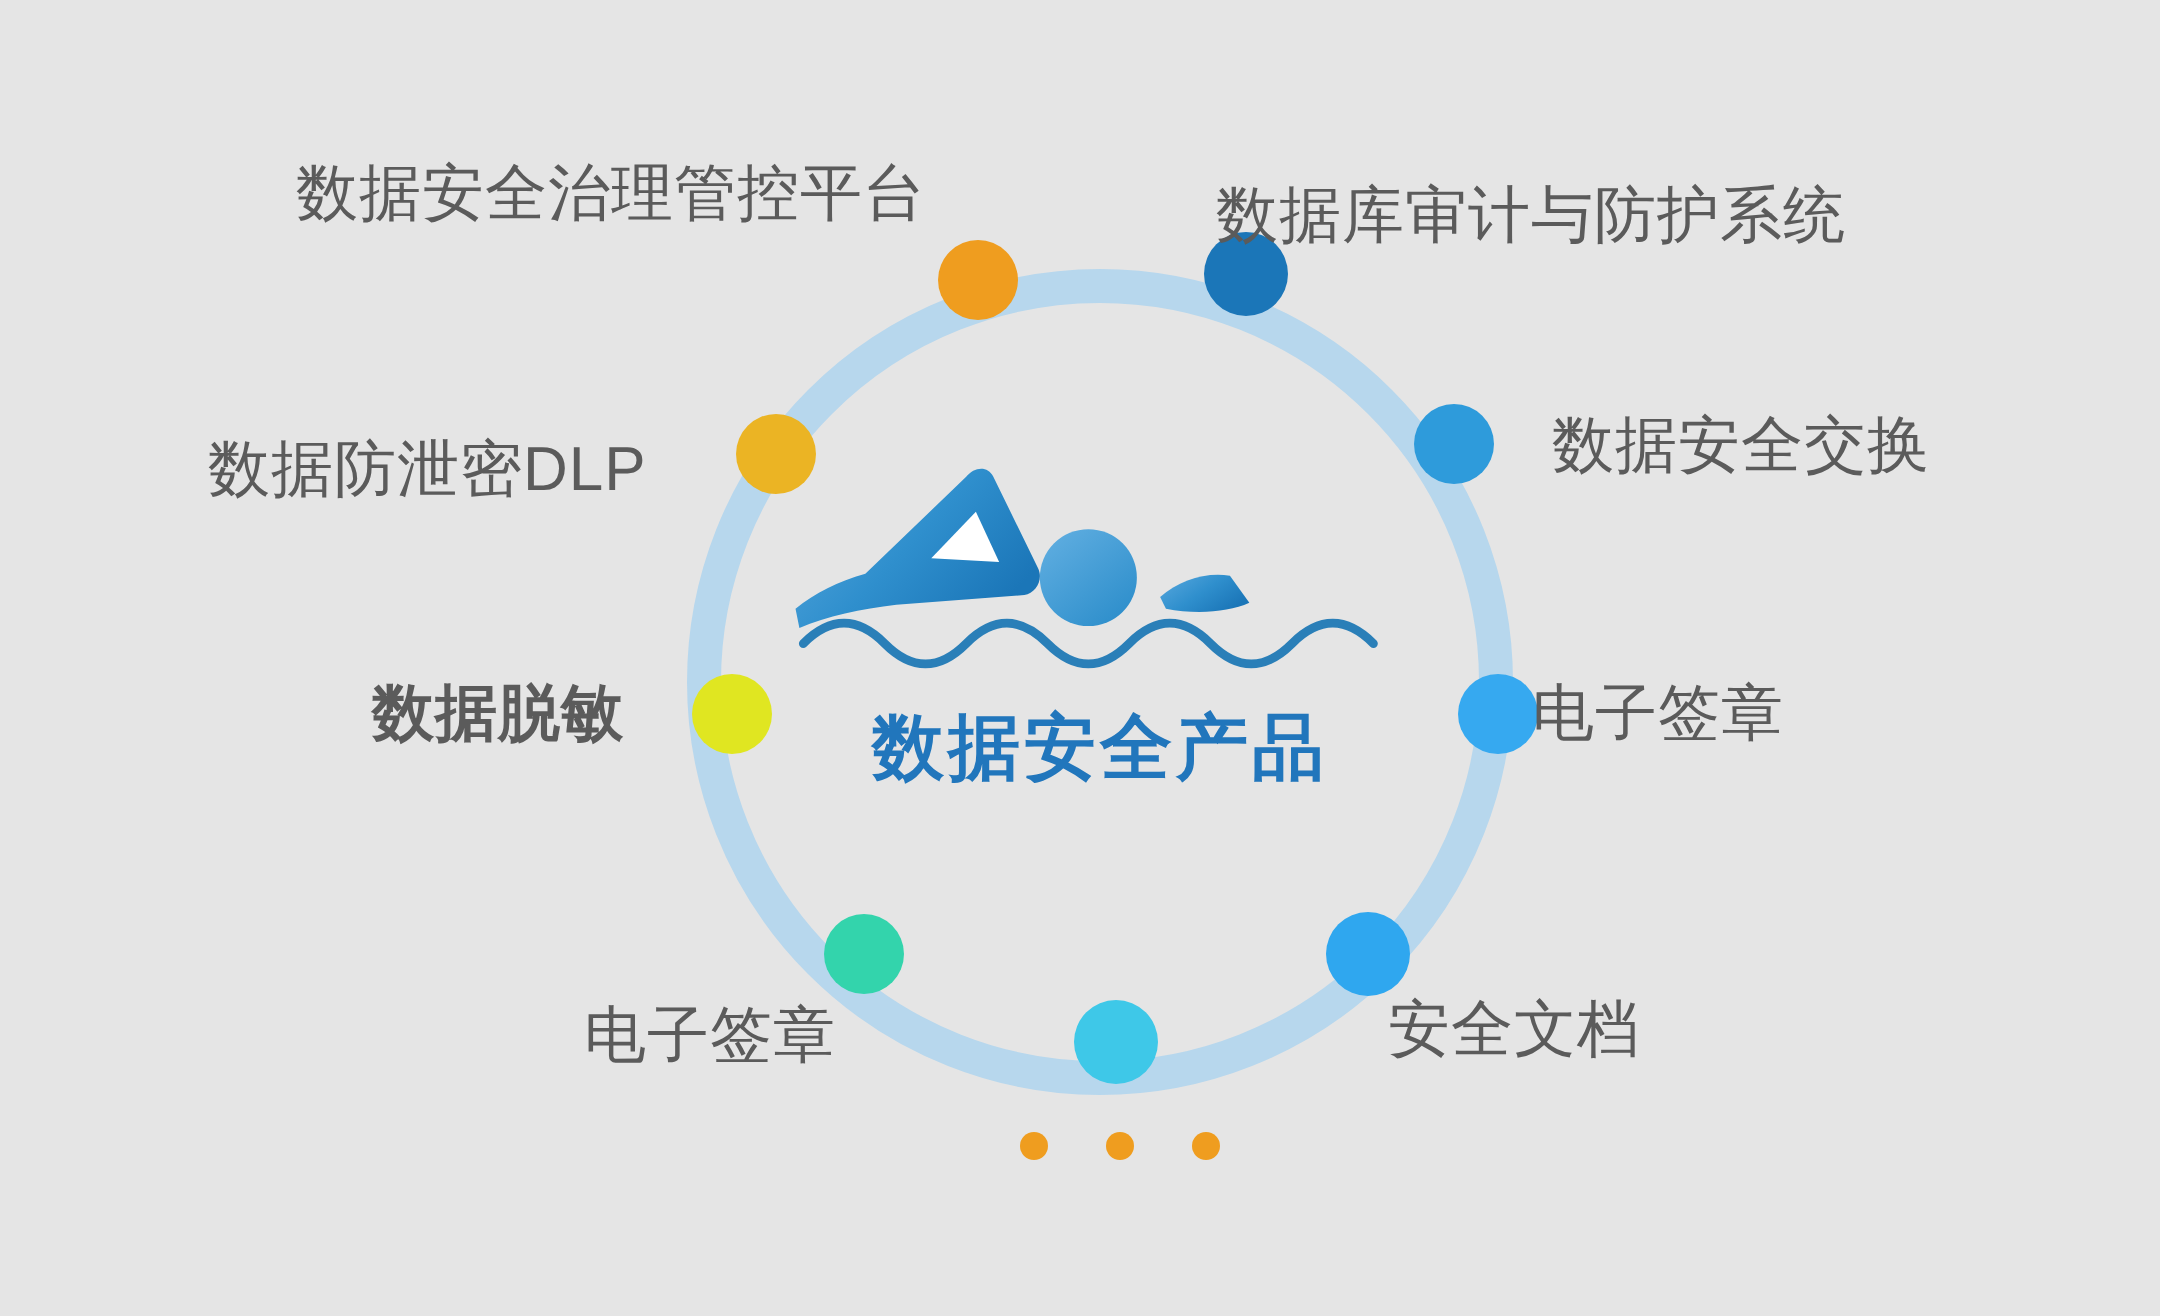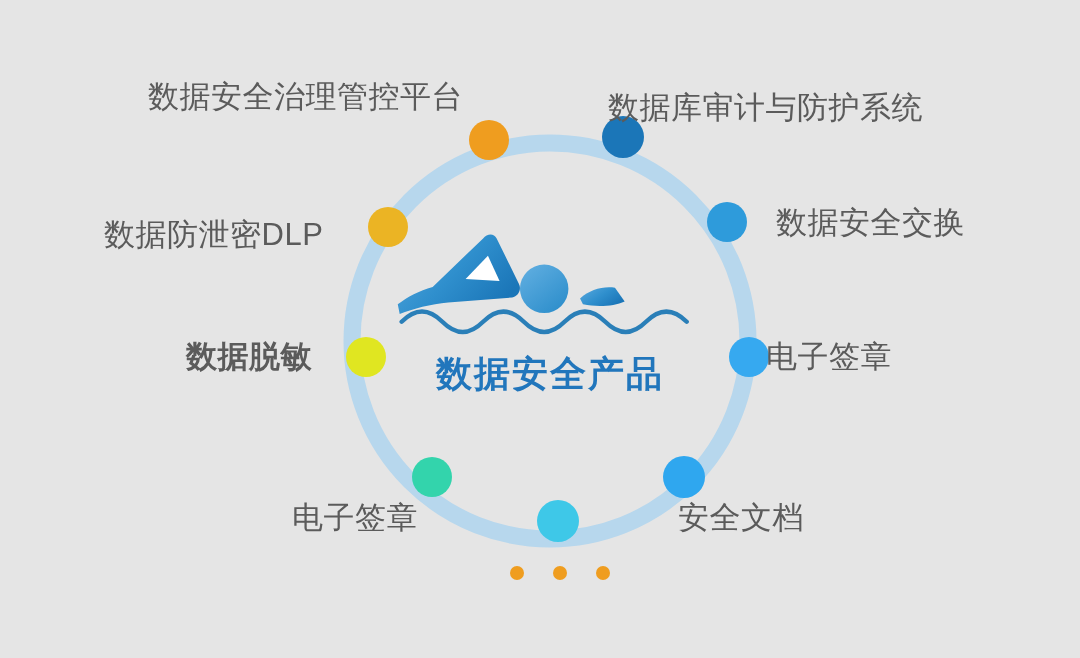--- a/index.html
+++ b/index.html
@@ -113,21 +113,21 @@
   </svg>
 
   <div id="node-labels">
       <div class="node-label align-left" style="left: 148px; top: 81px;">数据安全治理管控平台</div>
       <div class="node-label align-left" style="left: 608px; top: 92px;">数据库审计与防护系统</div>
       <div class="node-label align-left" style="left: 104px; top: 219px;">数据防泄密DLP</div>
       <div class="node-label align-left" style="left: 776px; top: 207px;">数据安全交换</div>
       <div class="node-label align-left" style="left: 186px; top: 341px; font-weight: bold;">数据脱敏</div>
       <div class="node-label align-left" style="left: 766px; top: 341px;">电子签章</div>
       <div class="node-label align-left" style="left: 292px; top: 502px;">电子签章</div>
-      <div class="node-label align-left" style="left: 678px; top: 502px;">安全文档</div>
+      <div class="node-label align-left" style="left: 694px; top: 502px; font-family: Liberation Mono, monospace;">安全文档</div>
     </div>
 
   <div class="center-wrap">
     <svg id="swimmer-logo" viewBox="0 0 330 112">
 
       <path d="M8 78 C 18 70, 30 64, 44 60 L 96 10 C 100 5, 107 4, 110 10 L 133 57
                C 136 63, 132 70, 126 71 L 60 76 C 42 78, 24 82, 10 88 Z" fill="url(#swimGrad)"></path>
 
       <path d="M78 52 L 101 28 L 113 54 Z" fill="#ffffff"></path>
 

